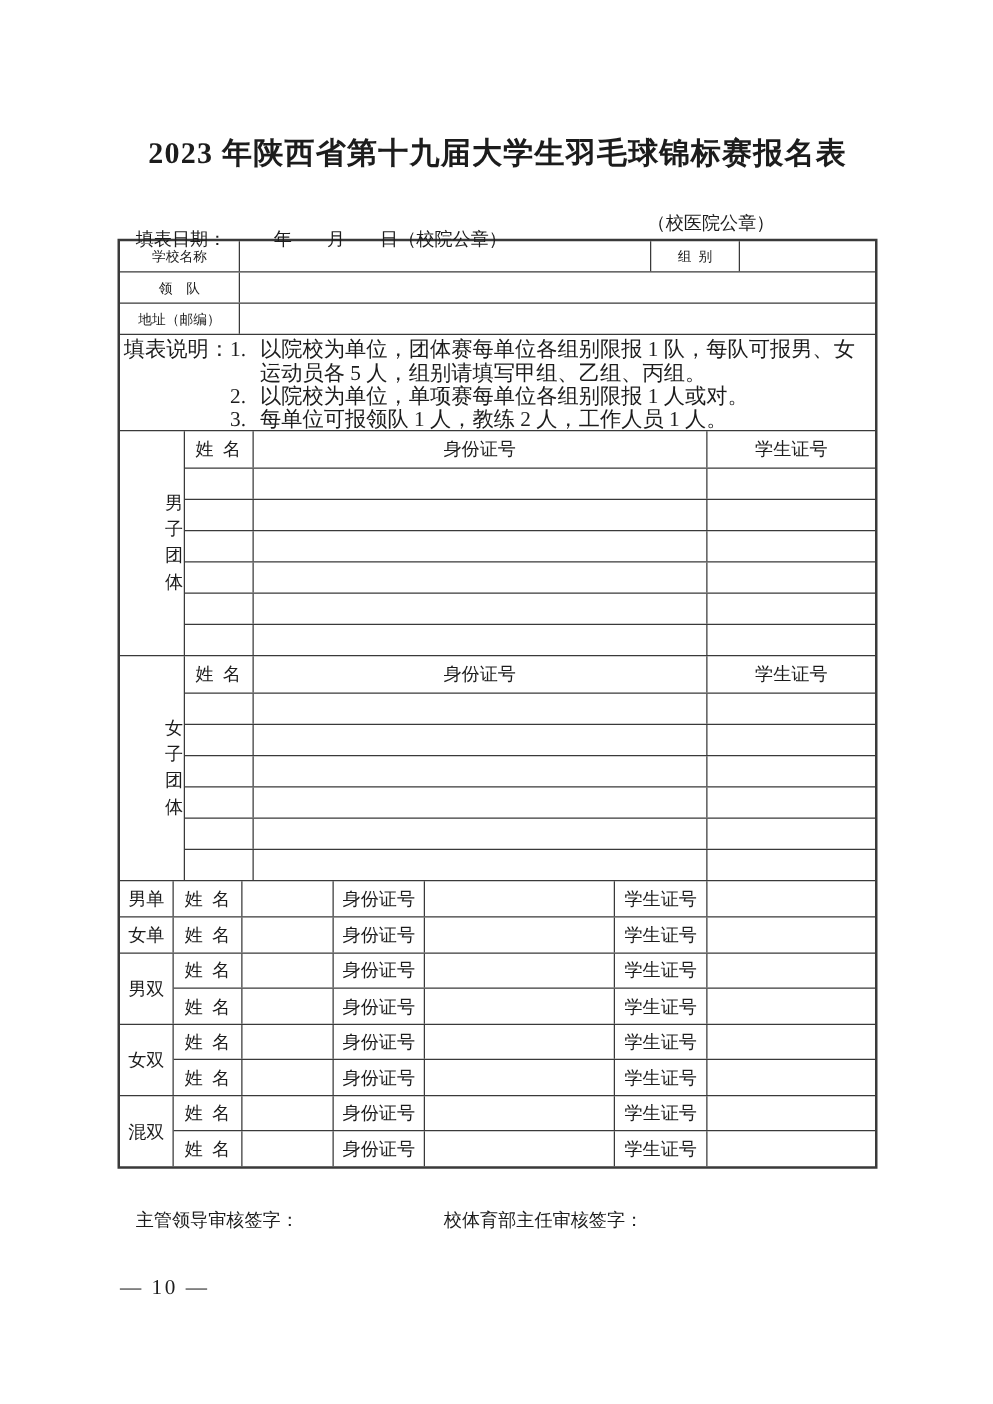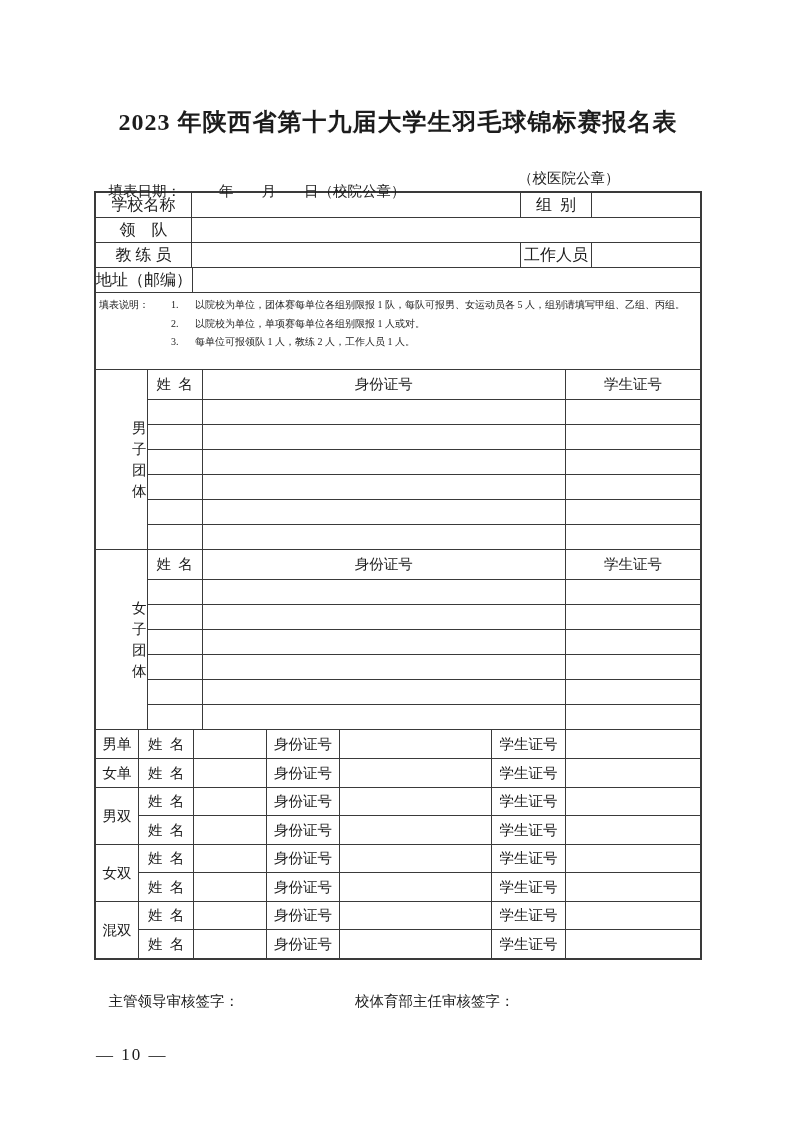--- a/index.html
+++ b/index.html
@@ -17,29 +17,29 @@
   .date-line { margin-top:27px; margin-bottom:7px; font-size:14.5px; position:relative; height:19px; white-space:pre; }
   .date-line .sp-y { margin-left:38px; }
   .date-line .sp-m { margin-left:28px; }
   .date-line .sp-d { margin-left:28px; }
   .date-line .right-stamp { position:absolute; left:424px; top:4px; }
 
   .ftable { border:2px solid #3a3a3a; width:608px; }
 
   
   .irow { display:flex; height:25px; border-bottom:1px solid #3a3a3a; }
-  .cell { display:flex; align-items:center; justify-content:center; font-size:16px; white-space:pre; }
+  .cell { display:flex; align-items:center; justify-content:center; font-size:11px; white-space:pre; }
   .b-r { border-right:1px solid #3a3a3a; }
   .w-lab { flex:0 0 96px; }
   .w-g   { flex:0 0 71px; }
   .w-gv  { flex:0 0 108px; }
   .grow  { flex:1 1 auto; }
 
   
-  .notes { display:flex; border-bottom:1px solid #3a3a3a; height:77px; padding:3px 2px 4px 3px; font-size:10px; line-height:18.5px; }
+  .notes { display:flex; border-bottom:1px solid #3a3a3a; height:77px; padding:3px 2px 4px 3px; font-size:17px; line-height:18.5px; }
   .notes-label { white-space:pre; flex:0 0 72px; }
   .notes-list { flex:1 1 auto; }
   .note-item { display:flex; }
   .note-num { flex:0 0 24px; }
   .note-text { flex:1 1 auto; }
 
   
   .tsec { display:flex; height:180px; border-bottom:1px solid #3a3a3a; }
   .tlabel {
     flex:0 0 43px; border-right:1px solid #3a3a3a;
@@ -95,26 +95,20 @@
       <div class="cell b-r w-lab">学校名称</div>
       <div class="cell b-r grow"></div>
       <div class="cell b-r w-g">组  别</div>
       <div class="cell w-gv"></div>
     </div>
     <div class="irow">
       <div class="cell b-r w-lab">领    队</div>
       <div class="cell grow"></div>
     </div>
     <div class="irow">
-      <div class="cell b-r w-lab">教 练 员</div>
-      <div class="cell b-r grow"></div>
-      <div class="cell b-r w-g">工作人员</div>
-      <div class="cell w-gv"></div>
-    </div>
-    <div class="irow">
       <div class="cell b-r w-lab">地址（邮编）</div>
       <div class="cell grow"></div>
     </div>
 
     <div class="notes">
       <span class="notes-label">填表说明：</span>
       <div class="notes-list">
         <div class="note-item">
           <span class="note-num">1.</span>
           <span class="note-text">以院校为单位，团体赛每单位各组别限报 1 队，每队可报男、女运动员各 5 人，组别请填写甲组、乙组、丙组。</span>

